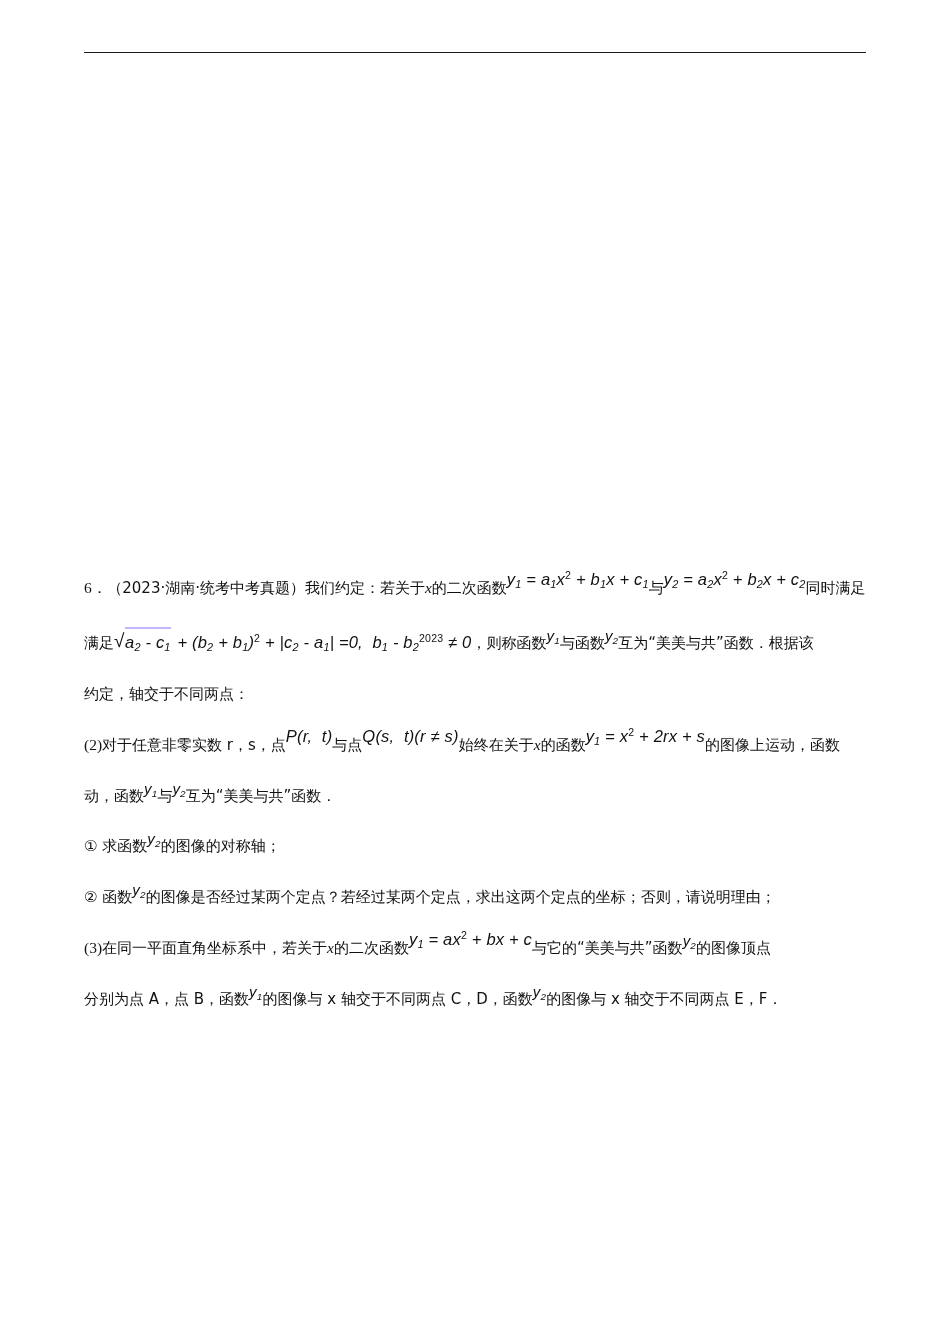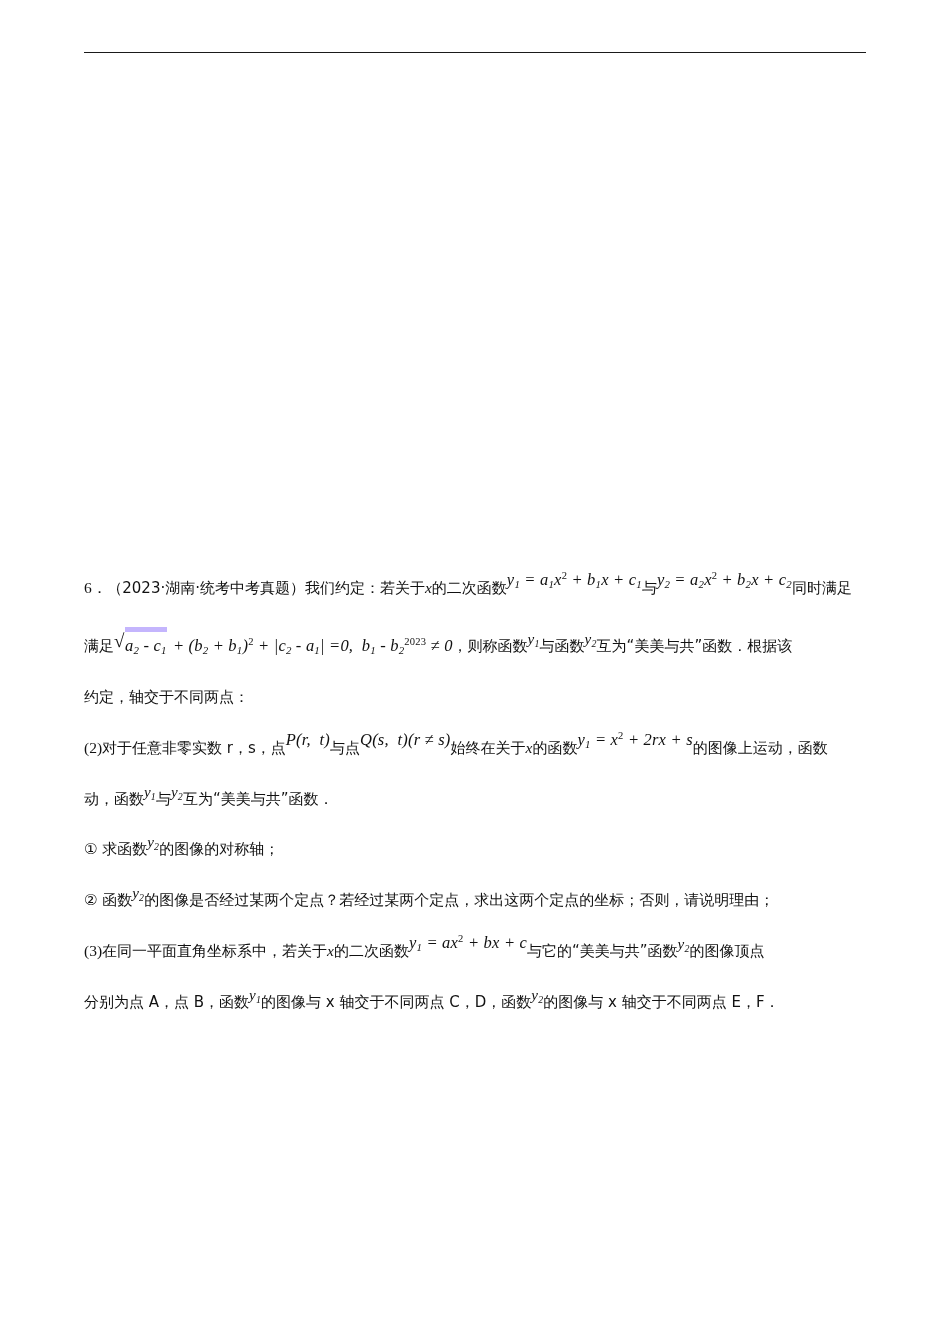--- a/index.html
+++ b/index.html
@@ -42,21 +42,21 @@
     text-align: justify;
     color: #111;
   }
   .cn { font-family: "DejaVu Sans", "Liberation Sans", sans-serif; font-size: 15px; }
   .mathi {
     font-family: "Liberation Serif", serif;
     font-style: italic;
   }
   
   .formula {
-    font-family: Liberation Serif, serif;
+    font-family: Liberation Sans, sans-serif;
     font-style: italic;
     font-size: 16.5px;
     white-space: nowrap;
     vertical-align: baseline;
     letter-spacing: 0.2px;
   }
   .formula sub {
     font-size: 0.66em;
     vertical-align: -0.28em;
     font-style: italic;
@@ -84,21 +84,21 @@
   .sqrt::before {
     content: "√";
     position: absolute;
     left: 0;
     top: -1px;
     font-size: 19px;
     font-style: normal;
   }
   .sqrt .bar {
     display: inline-block;
-    border-top: 5px solid #c4b5fd;
+    border-top: 2px solid #c4b5fd;
     padding-top: 1px;
   }
   .item-num {
     font-family: "Liberation Serif", serif;
   }
 </style>
 </head>
 <body>
 
 <div class="page">

